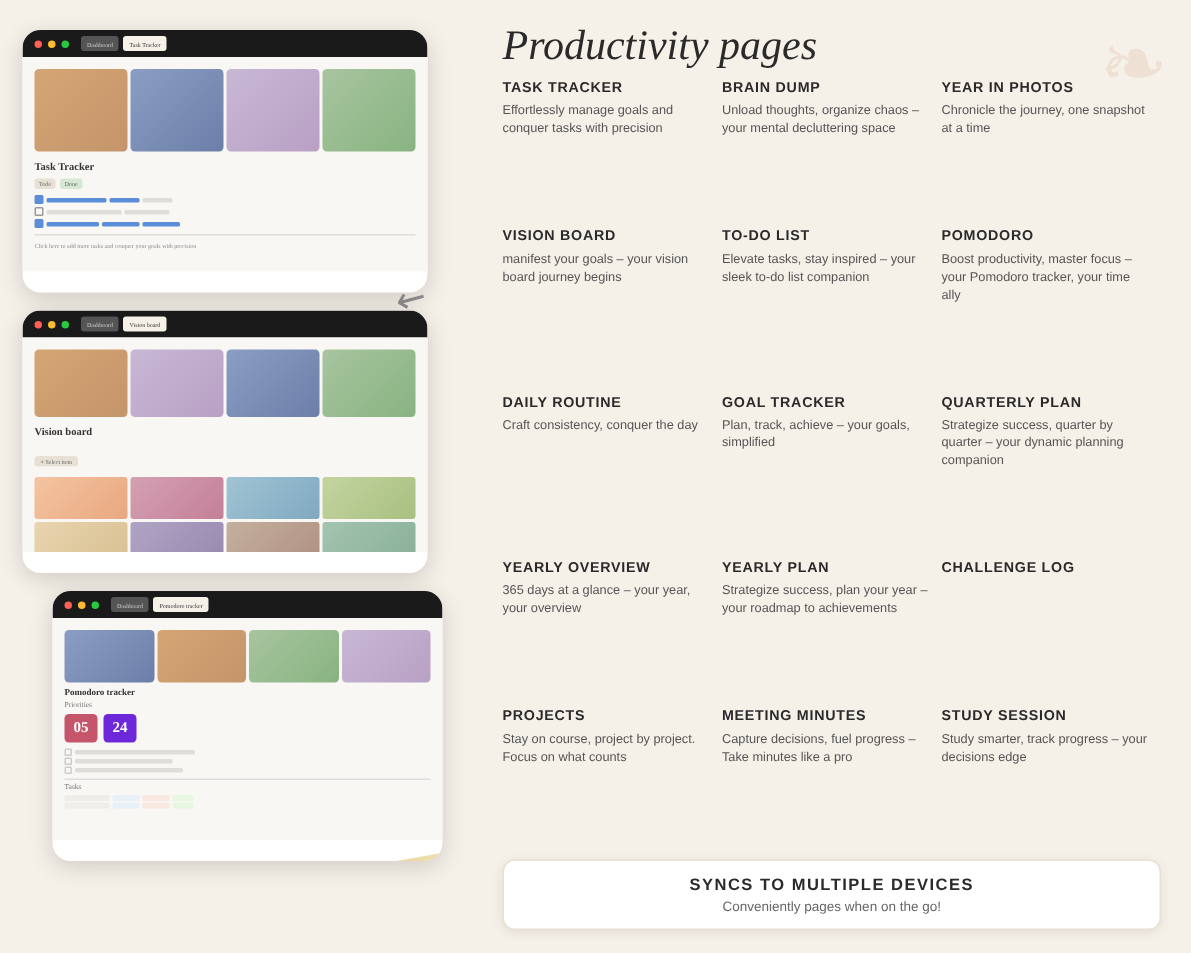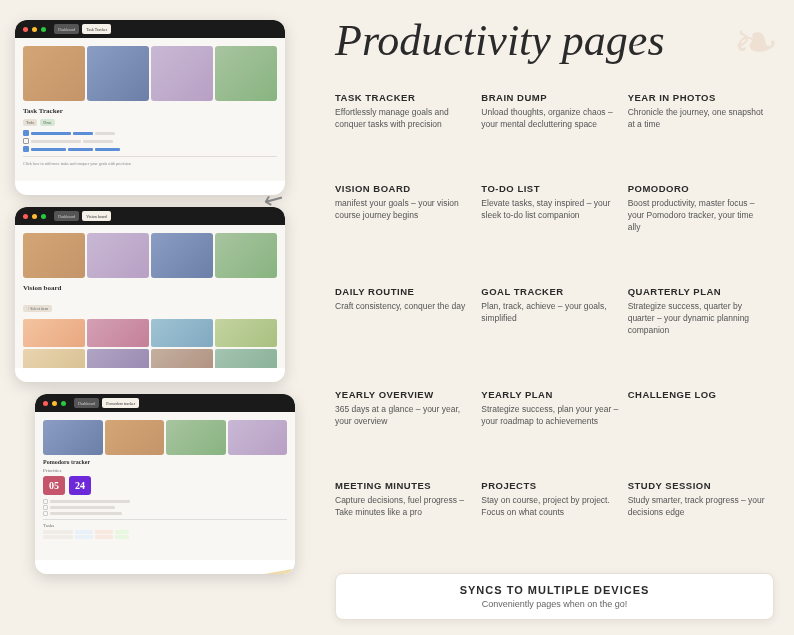--- a/index.html
+++ b/index.html
@@ -188,24 +188,23 @@
 
     
     .right-panel {
       flex: 1;
       padding: 15px 20px 15px 25px;
       display: flex;
       flex-direction: column;
     }
 
     .page-title {
-      font-size: 44px;
+      font-size: 28px;
       font-weight: normal;
       color: #2a2a2a;
-      margin-bottom: 20px;
       font-style: italic;
       font-family: Georgia, serif;
     }
 
     .features-grid {
       display: grid;
       grid-template-columns: repeat(3, 1fr);
       gap: 0px;
       flex: 1;
     }
@@ -426,21 +425,21 @@
         <div class="feature-title">BRAIN DUMP</div>
         <div class="feature-desc">Unload thoughts, organize chaos – your mental decluttering space</div>
       </div>
       <div class="feature-item">
         <div class="feature-title">YEAR IN PHOTOS</div>
         <div class="feature-desc">Chronicle the journey, one snapshot at a time</div>
       </div>
 
       <div class="feature-item">
         <div class="feature-title">VISION BOARD</div>
-        <div class="feature-desc">manifest your goals – your vision course journey begins</div>
+        <div class="feature-desc">manifest your goals – your vision board journey begins</div>
       </div>
       <div class="feature-item">
         <div class="feature-title">TO-DO LIST</div>
         <div class="feature-desc">Elevate tasks, stay inspired – your sleek to-do list companion</div>
       </div>
       <div class="feature-item">
         <div class="feature-title">POMODORO</div>
         <div class="feature-desc">Boost productivity, master focus – your Pomodoro tracker, your time ally</div>
       </div>
 
@@ -463,26 +462,26 @@
       </div>
       <div class="feature-item">
         <div class="feature-title">YEARLY PLAN</div>
         <div class="feature-desc">Strategize success, plan your year – your roadmap to achievements</div>
       </div>
       <div class="feature-item">
         <div class="feature-title">CHALLENGE LOG</div>
       </div>
 
       <div class="feature-item">
+        <div class="feature-title">PROJECTS</div>
+        <div class="feature-desc">Stay on course, project by project. Focus on what counts</div>
+      </div>
+      <div class="feature-item">
         <div class="feature-title">MEETING MINUTES</div>
         <div class="feature-desc">Capture decisions, fuel progress – Take minutes like a pro</div>
-      </div>
-      <div class="feature-item">
-        <div class="feature-title">PROJECTS</div>
-        <div class="feature-desc">Stay on course, project by project. Focus on what counts</div>
       </div>
       <div class="feature-item">
         <div class="feature-title">STUDY SESSION</div>
         <div class="feature-desc">Study smarter, track progress – your decisions edge</div>
       </div>
     </div>
 
     <div class="sync-banner">
       <div class="sync-title">SYNCS TO MULTIPLE DEVICES</div>
       <div class="sync-desc">Conveniently pages when on the go!</div>

